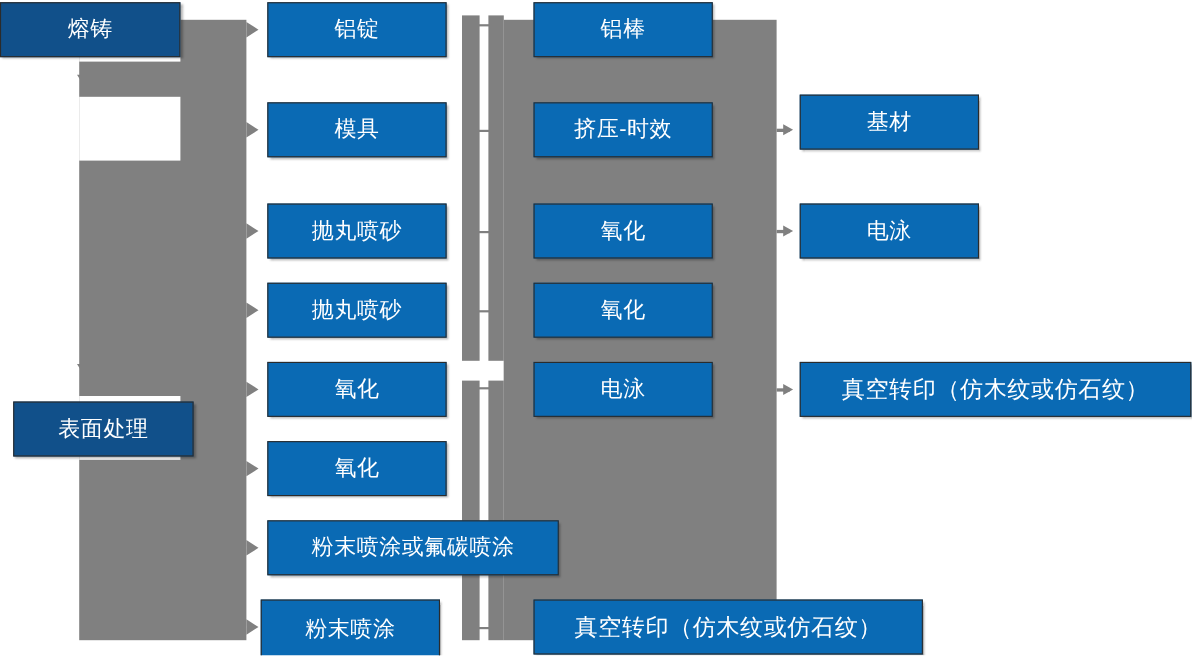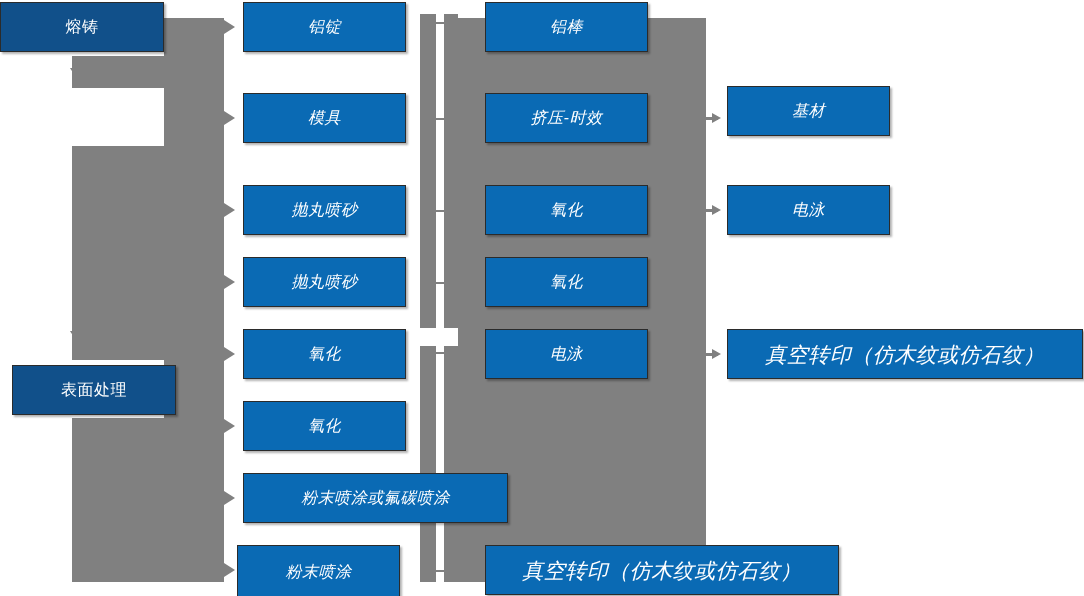--- a/index.html
+++ b/index.html
@@ -69,28 +69,28 @@
 
   
   .node {
     position: absolute;
     box-sizing: border-box;
     border: 1px solid #2b2b2b;
     color: #ffffff;
     display: flex;
     align-items: center;
     justify-content: center;
-    font-size: 16px;
+    font-size: 20px;
     line-height: 1;
     letter-spacing: 0.5px;
     white-space: nowrap;
     box-shadow: 2px 2px 2px rgba(0,0,0,0.30);
   }
   .node.dark  { background: #11508A; }
-  .node.mid   { background: #0A6AB4; font-style: italic; }
+  .node.mid   { background: #0A6AB4; }
   .node.lg    { font-size: 21px; }
 </style>
 </head>
 <body>
 
 <div id="canvas">
 
   <div class="bus" style="left:72px; top:18px; width:152px; height:564px;"></div>
 
   <div class="tick" style="left:72px; top:0px; width:92px; height:56px;"></div>

